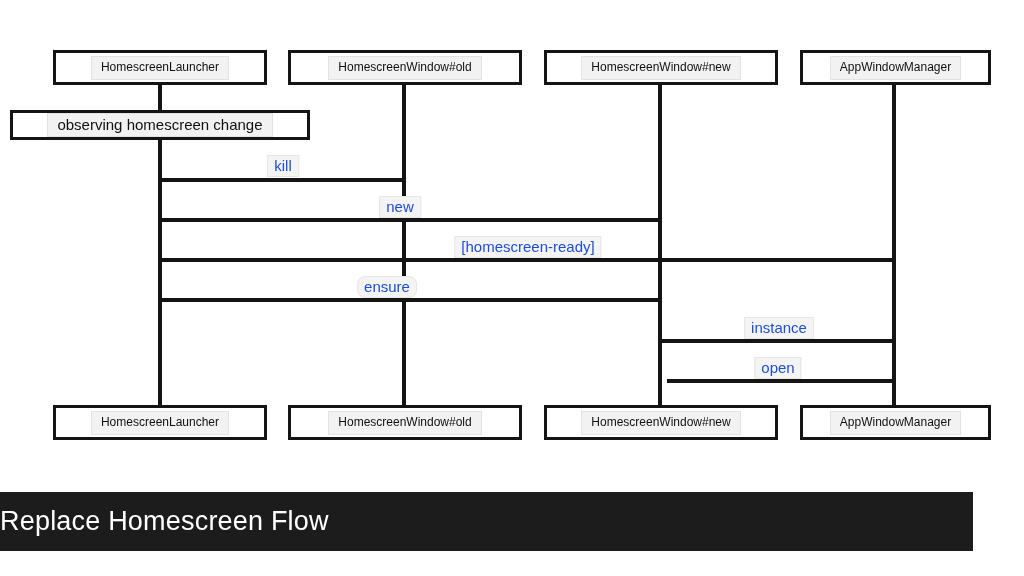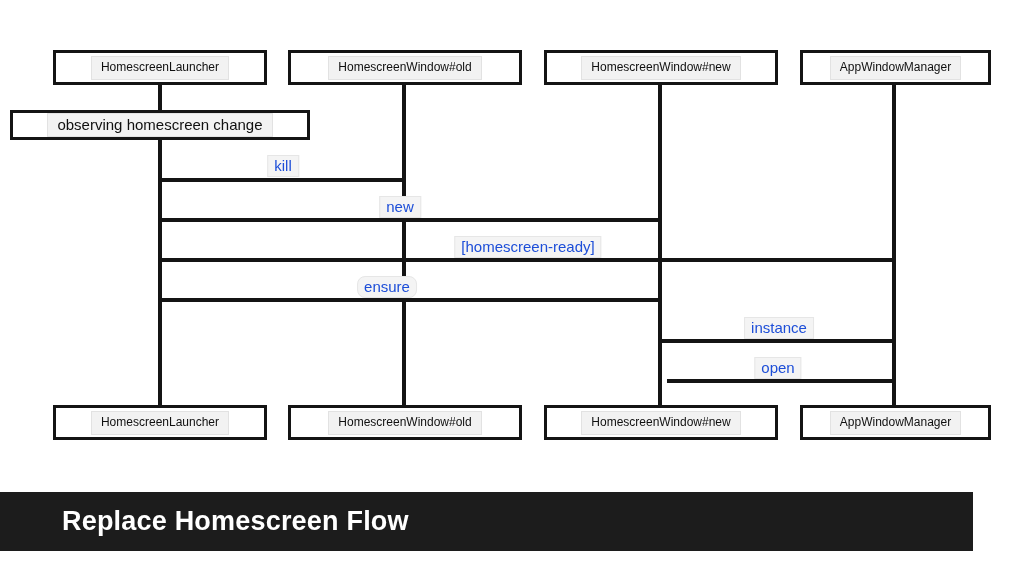--- a/index.html
+++ b/index.html
@@ -105,23 +105,22 @@
     width: 973px;
     height: 59px;
     background: #1c1c1c;
     display: flex;
     align-items: center;
     z-index: 10;
   }
   #title-text {
     color: #ffffff;
     font-size: 27px;
-    font-weight: bold;
+    font-weight: normal;
     letter-spacing: 0.2px;
-    padding-left: 62px;
     white-space: nowrap;
   }
 </style>
 </head>
 <body>
 
 <div id="diagram-canvas">
 
   <div class="lifeline" style="left:158px;  top:80px;  height:330px;"></div>
   <div class="lifeline" style="left:402px;  top:80px;  height:330px;"></div>

